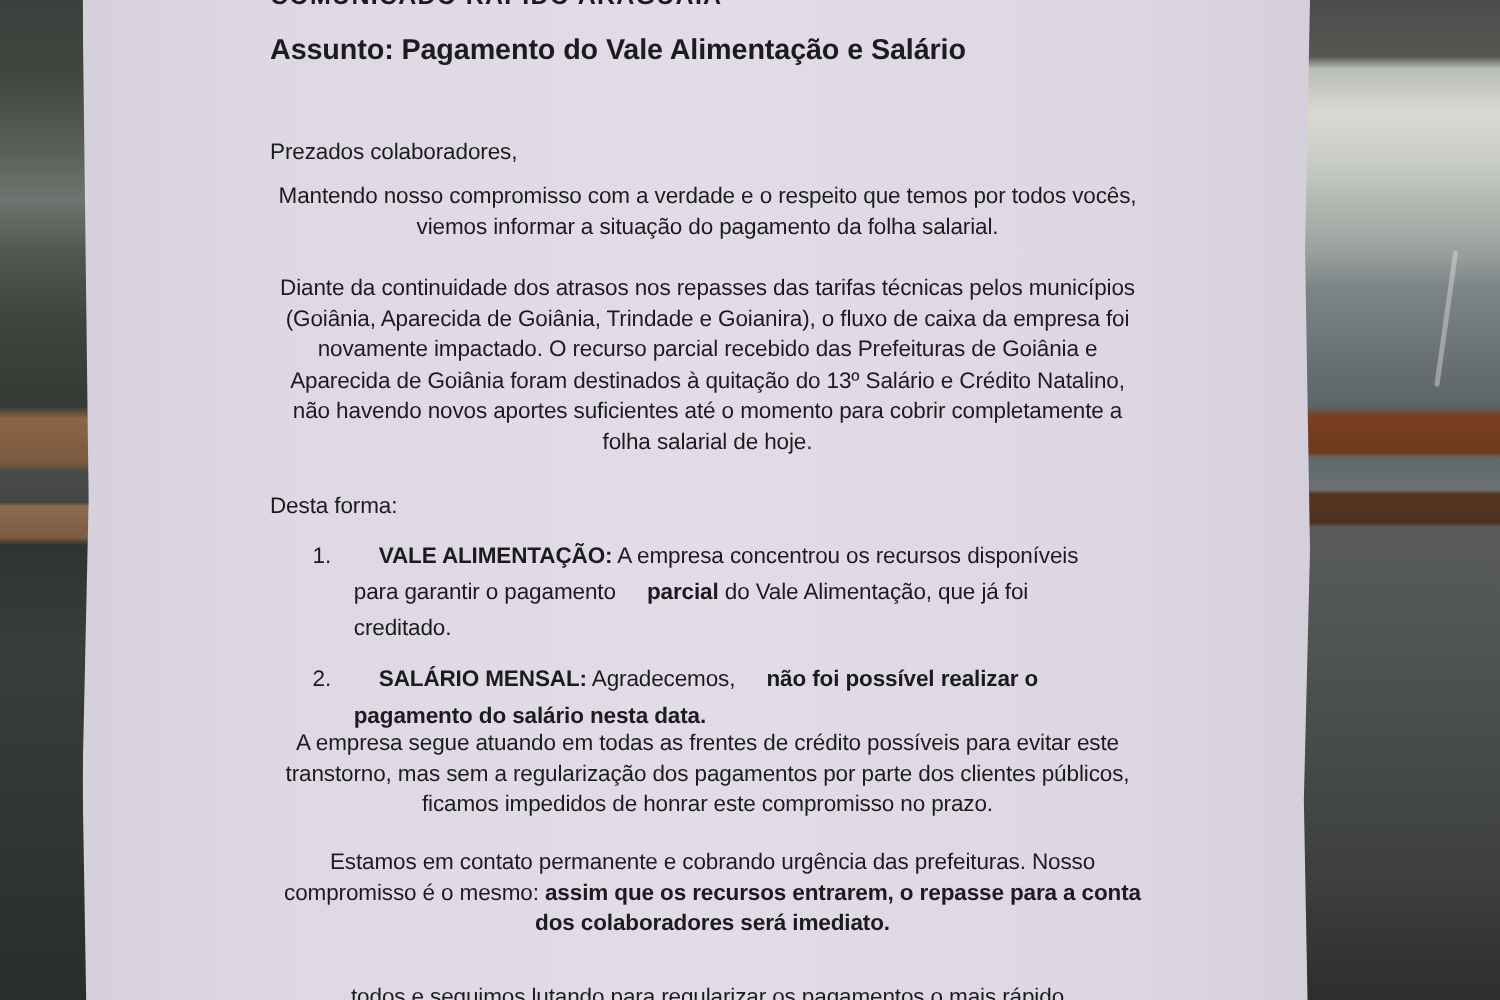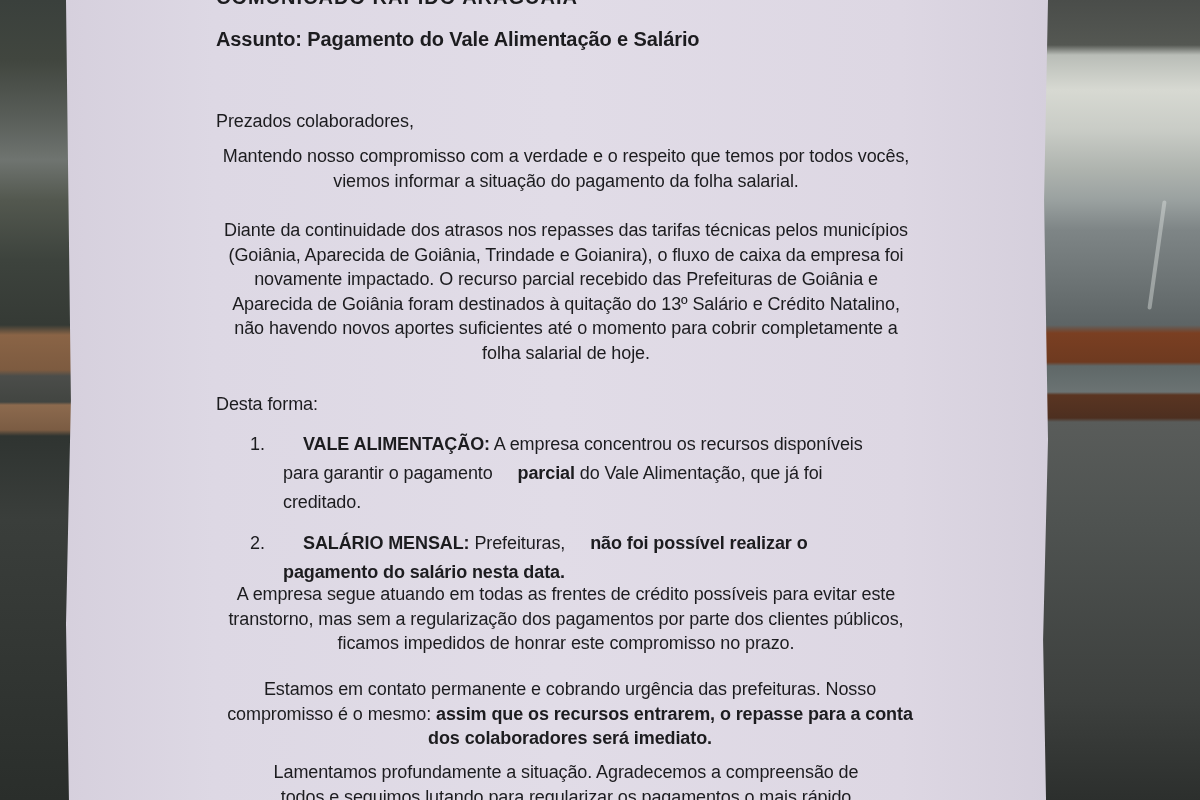--- a/index.html
+++ b/index.html
@@ -68,21 +68,21 @@
       position: absolute;
       left: 0; top: -14px;
       font-weight: bold;
       font-size: 20px;
       letter-spacing: 1px;
       white-space: nowrap;
     }
     .subject {
       position: absolute; left: 0; top: 28px;
       font-weight: bold;
-      font-size: 20px;
+      font-size: 23px;
       white-space: nowrap;
     }
     .greeting { position: absolute; left: 0; top: 110px; }
     .para1 { position: absolute; left: 0; top: 144px; width: 700px; }
     .para2 { position: absolute; left: 0; top: 218px; width: 700px; }
     .intro-list { position: absolute; left: 0; top: 393px; }
     .list { position: absolute; left: 34px; top: 430px; width: 620px; margin: 0; padding: 0; list-style: none; }
     .list li { position: relative; padding-left: 33px; }
     .list li + li { margin-top: 12px; }
     .list .num { position: absolute; left: 0; top: 0; }
@@ -118,25 +118,25 @@
 
       <p class="intro-list">Desta forma:</p>
 
       <ol class="list lh-list">
         <li>
           <span class="num">1.</span>
           <b>VALE ALIMENTAÇÃO:</b><span> A empresa concentrou os recursos disponíveis para garantir o pagamento </span><b>parcial</b><span> do Vale Alimentação, que já foi creditado.</span>
         </li>
         <li>
           <span class="num">2.</span>
-          <b>SALÁRIO MENSAL:</b><span> Prefeituras, </span><b>não foi possível realizar o pagamento do salário nesta data.</b>
+          <b>SALÁRIO MENSAL:</b><span> Agradecemos, </span><b>não foi possível realizar o pagamento do salário nesta data.</b>
         </li>
       </ol>
 
       <p class="para3 lh-para">A empresa segue atuando em todas as frentes de crédito possíveis para evitar este transtorno, mas sem a regularização dos pagamentos por parte dos clientes públicos, ficamos impedidos de honrar este compromisso no prazo.</p>
 
       <p class="para4 lh-para"><span>Estamos em contato permanente e cobrando urgência das prefeituras. Nosso compromisso é o mesmo: </span><span class="bold">assim que os recursos entrarem, o repasse para a conta dos colaboradores será imediato.</span></p>
 
-      <p class="para5 lh-para"><span>Lamentamos profundamente a situação. Agradecemos a compreensão de</span><br><span>todos e seguimos lutando para regularizar os pagamentos o mais rápido</span></p>
+      <p class="para5 lh-para"><br><span>todos e seguimos lutando para regularizar os pagamentos o mais rápido</span></p>
 
     </div>
   </div>
 </div>
 
 </body></html>

